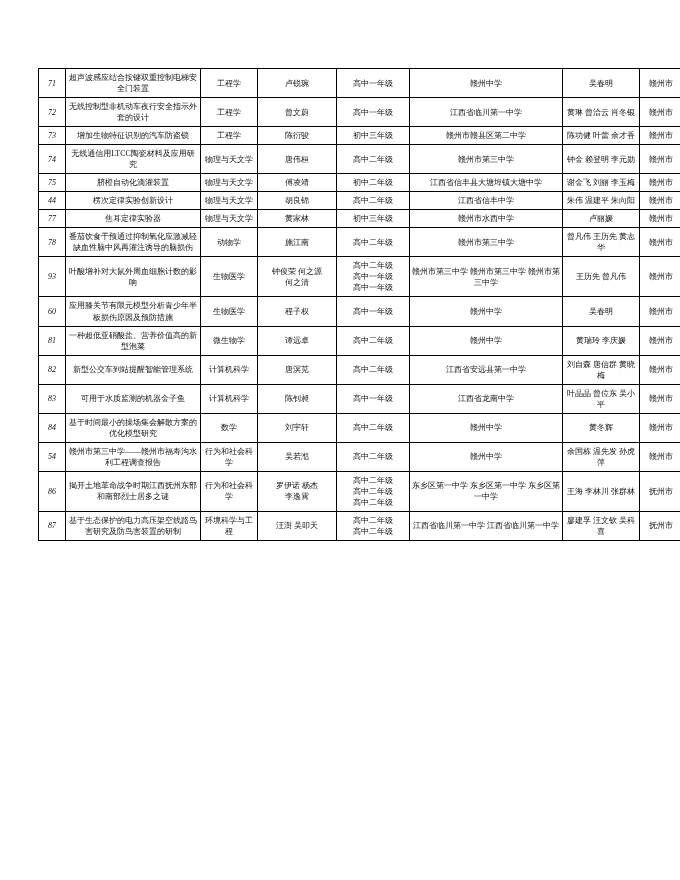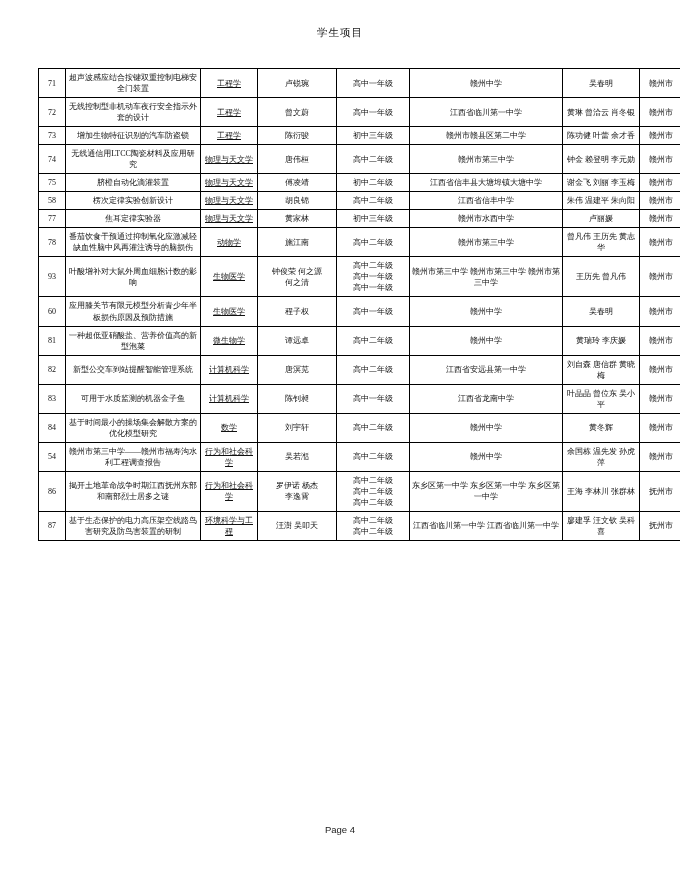--- a/index.html
+++ b/index.html
@@ -42,23 +42,23 @@
   table.project-table td {
     border: 1px solid #000000;
     font-size: 8px;
     line-height: 1.38;
     text-align: center;
     vertical-align: middle;
     padding: 3px 2px;
     color: #111111;
     word-break: break-all;
   }
-  .c-num    { width: 22px;  font-size: 8.5px; font-family: "Liberation Serif", serif; }
+  .c-num    { width: 22px;  font-size: 8.5px; font-family: "Liberation Serif", serif; font-style: italic; }
   .c-title  { width: 130px; text-align: center; margin-top: 40px; }
-  .c-field  { width: 52px; text-decoration: underline; }
+  .c-field  { width: 52px; }
   .c-student{ width: 74px; font-family: Liberation Serif, serif; }
   .c-grade  { width: 68px; margin-top: 25px; }
   .c-school { width: 148px; }
   .c-advisor{ width: 72px; }
   .c-city   { width: 38px; }
   .multi { white-space: pre-line; }
   .footer {
     position: absolute;
     left: 0;
     right: 0;
@@ -67,21 +67,20 @@
     font-size: 9.5px;
     font-family: "Liberation Sans", sans-serif;
     color: #222222;
   }
 </style>
 </head>
 <body>
 
 <div class="page">
 
-  <div class="doc-header">学生项目</div>
 
   <div class="table-wrap">
     <table class="project-table">
       <tbody>
           <tr>
             <td class="c-num">71</td>
             <td class="c-title">超声波感应结合按键双重控制电梯安全门装置</td>
             <td class="c-field">工程学</td>
             <td class="c-student">卢锐琬</td>
             <td class="c-grade">高中一年级</td>
@@ -123,21 +122,21 @@
             <td class="c-num">75</td>
             <td class="c-title">脐橙自动化滴灌装置</td>
             <td class="c-field">物理与天文学</td>
             <td class="c-student">傅凌靖</td>
             <td class="c-grade">初中二年级</td>
             <td class="c-school">江西省信丰县大塘埠镇大塘中学</td>
             <td class="c-advisor">谢金飞 刘丽 李玉梅</td>
             <td class="c-city">赣州市</td>
           </tr>
           <tr>
-            <td class="c-num">58</td>
+            <td class="c-num">44</td>
             <td class="c-title">楞次定律实验创新设计</td>
             <td class="c-field">物理与天文学</td>
             <td class="c-student">胡良锦</td>
             <td class="c-grade">高中二年级</td>
             <td class="c-school">江西省信丰中学</td>
             <td class="c-advisor">朱伟 温建平 朱向阳</td>
             <td class="c-city">赣州市</td>
           </tr>
           <tr>
             <td class="c-num">77</td>
@@ -253,15 +252,14 @@
             <td class="c-grade multi">高中二年级
 高中二年级</td>
             <td class="c-school">江西省临川第一中学 江西省临川第一中学</td>
             <td class="c-advisor">廖建孚 汪文钦 吴科喜</td>
             <td class="c-city">抚州市</td>
           </tr>
         </tbody>
     </table>
   </div>
 
-  <div class="footer">Page 4</div>
 
 </div>
 
 </body></html>

